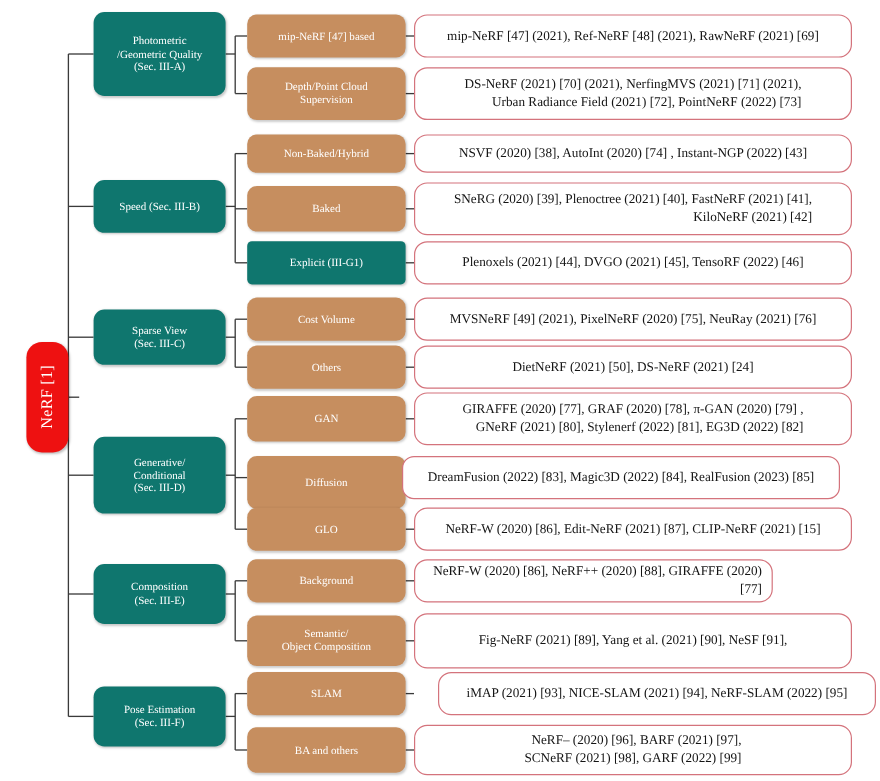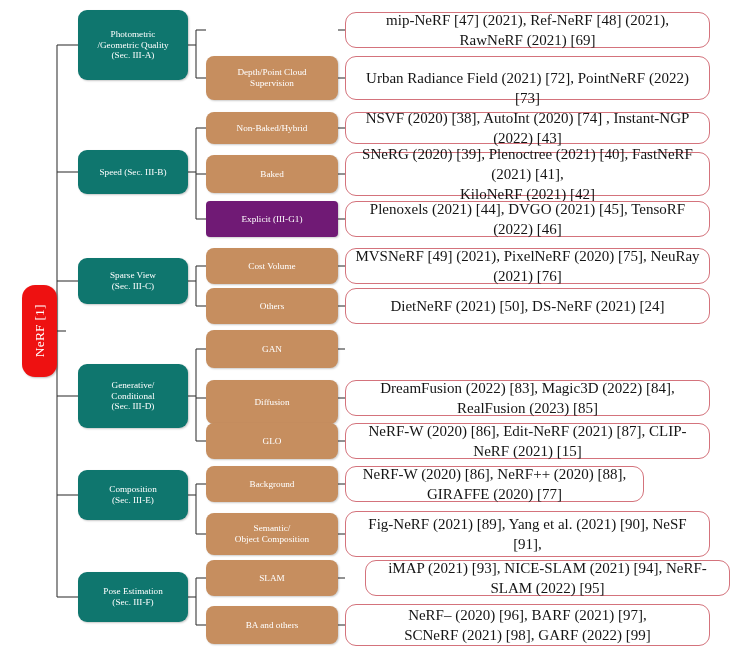--- a/index.html
+++ b/index.html
@@ -54,35 +54,36 @@
     background: #c68e5f;
     border-radius: 8px;
     box-shadow: 1px 1px 2px rgba(0,0,0,0.20);
   }
   .l2 .label {
     color: #ffffff;
     font-size: 9.2px;
     padding: 0 4px;
   }
   .l2.gray {
-    background: #701a75;
+    background: #0f766e;
     border-radius: 4px;
   }
 
   
   .l3 {
     background: #ffffff;
     border: 1.3px solid #d4737c;
     border-radius: 11px;
   }
   .l3 .label {
     color: #141414;
-    font-size: 15px;
+    font-size: 11px;
     padding: 0 8px;
     line-height: 1.35;
+    text-align: right;
   }
 
   svg.wires { position: absolute; left: 0; top: 0; width: 733px; height: 651px; z-index: 1; }
   svg.wires line, svg.wires path { stroke: #3a3a3a; stroke-width: 1.1px; fill: none; }
 </style>
 </head>
 <body>
 
 <div id="diagram">
 
@@ -187,20 +188,25 @@
     </span>
   </div>
 
   <div class="node l1" style="left:78px; top:572px; width:110px; height:50px;">
     <span class="label">
       <span>Pose Estimation</span><br>
       <span>(Sec. III-F)</span>
     </span>
   </div>
 
+  <div class="node l2" style="left:206px; top:12px; width:132px; height:36px;">
+    <span class="label">
+      <span>mip-NeRF [47] based</span>
+    </span>
+  </div>
 
   <div class="node l2" style="left:206px; top:56px; width:132px; height:44px;">
     <span class="label">
       <span>Depth/Point Cloud</span><br>
       <span>Supervision</span>
     </span>
   </div>
 
   <div class="node l2" style="left:206px; top:112px; width:132px; height:32px;">
     <span class="label">
@@ -276,21 +282,21 @@
   </div>
 
   <div class="node l3" style="left:345px; top:12px; width:365px; height:36px;">
     <span class="label">
       <span>mip-NeRF [47] (2021), Ref-NeRF [48] (2021), RawNeRF (2021) [69]</span>
     </span>
   </div>
 
   <div class="node l3" style="left:345px; top:56px; width:365px; height:44px;">
     <span class="label">
-      <br>
+      <span>DS-NeRF (2021) [70] (2021), NerfingMVS (2021) [71] (2021),</span><br>
       <span>Urban Radiance Field (2021) [72], PointNeRF (2022) [73]</span>
     </span>
   </div>
 
   <div class="node l3" style="left:345px; top:112px; width:365px; height:32px;">
     <span class="label">
       <span>NSVF (2020) [38], AutoInt (2020) [74] , Instant-NGP (2022) [43]</span>
     </span>
   </div>
 
@@ -312,22 +318,28 @@
       <span>MVSNeRF [49] (2021), PixelNeRF (2020) [75], NeuRay (2021) [76]</span>
     </span>
   </div>
 
   <div class="node l3" style="left:345px; top:288px; width:365px; height:36px;">
     <span class="label">
       <span>DietNeRF (2021) [50], DS-NeRF (2021) [24]</span>
     </span>
   </div>
 
-
-  <div class="node l3" style="left:345px; top:380px; width:365px; height:36px;">
+  <div class="node l3" style="left:345px; top:327px; width:365px; height:44px;">
+    <span class="label">
+      <span>GIRAFFE (2020) [77], GRAF (2020) [78], π-GAN (2020) [79] ,</span><br>
+      <span>GNeRF (2021) [80], Stylenerf (2022) [81], EG3D (2022) [82]</span>
+    </span>
+  </div>
+
+  <div class="node l3" style="left:335px; top:380px; width:365px; height:36px;border-radius:10px;">
     <span class="label">
       <span>DreamFusion (2022) [83], Magic3D (2022) [84], RealFusion (2023) [85]</span>
     </span>
   </div>
 
   <div class="node l3" style="left:345px; top:423px; width:365px; height:36px;">
     <span class="label">
       <span>NeRF-W (2020) [86], Edit-NeRF (2021) [87], CLIP-NeRF (2021) [15]</span>
     </span>
   </div>

